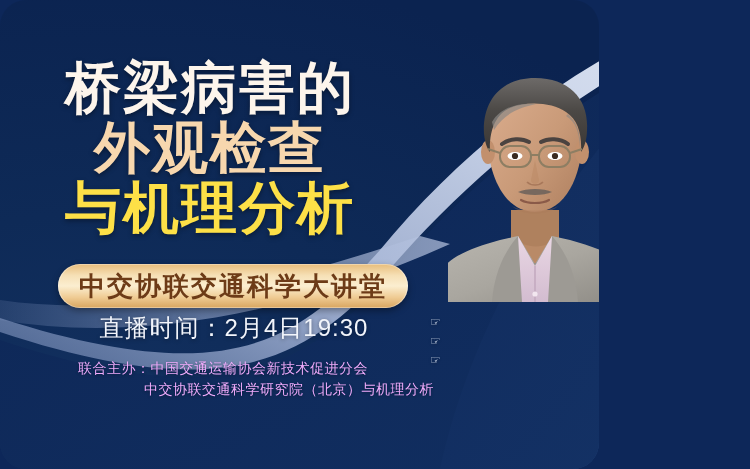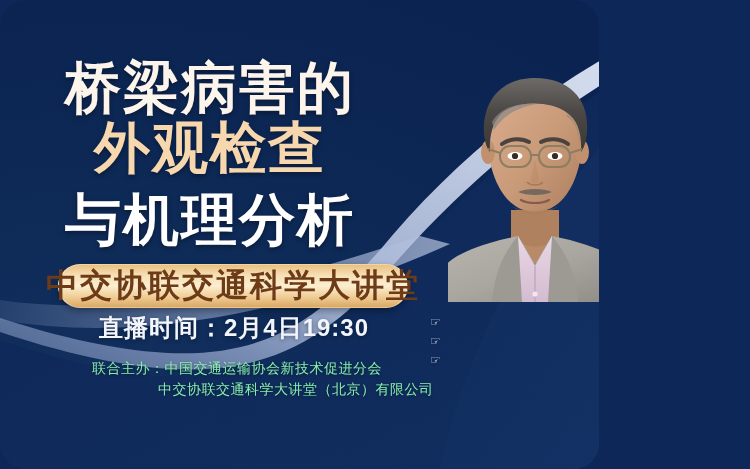--- a/index.html
+++ b/index.html
@@ -29,48 +29,48 @@
   }
   .t-line{
     display:block;
     font-weight:700;
     letter-spacing:2px;
     font-size:56px;
     white-space:nowrap;
   }
   .t1{color:#fdf5ec;text-shadow:0 2px 5px rgba(0,0,0,.38);}
   .t2{color:#f7d7ae;margin-top:4px;text-shadow:0 2px 5px rgba(0,0,0,.38);}
-  .t3{color:#ffffff;margin-top:16px;text-shadow:0 2px 5px rgba(0,0,0,.38);}
+  .t3{color:#fde047;margin-top:4px;text-shadow:0 2px 5px rgba(0,0,0,.38);}
 
   .badge{
     position:absolute;left:58px;top:264px;
     width:350px;height:44px;
     border-radius:24px;
     background:linear-gradient(180deg,#e8bd7b 0%,#f6e0b6 26%,#fbeed0 50%,#efcb93 76%,#d8a55f 100%);
     box-shadow:0 3px 7px rgba(0,0,0,.35), inset 0 0 0 1px rgba(255,255,255,.35);
     display:flex;align-items:center;justify-content:center;
   }
   .badge-text{
     color:#6d3b17;
-    font-size:32px;font-weight:700;letter-spacing:2px;
+    font-size:26px;font-weight:700;letter-spacing:2px;
     white-space:nowrap;
   }
 
   .livetime{
     position:absolute;left:0;top:312px;width:468px;
     text-align:center;
     color:#f2f5fb;
-    font-size:24px;font-weight:700;letter-spacing:1px;
+    font-size:24px;font-weight:400;letter-spacing:1px;
     text-shadow:0 1px 4px rgba(0,0,0,.4);
     white-space:nowrap;
   }
 
   .org-block{
-    position:absolute;left:92px;top:358px;width:360px;
-    color:#86efac;
+    position:absolute;left:78px;top:358px;width:360px;
+    color:#f0abfc;
     font-size:14px;line-height:21px;letter-spacing:.5px;
     text-shadow:0 1px 3px rgba(0,0,0,.4);
   }
   .org-line{white-space:nowrap;}
   .org-line.indent{padding-left:66px;}
 
   
   .portrait{
     position:absolute;left:448px;top:60px;
     width:174px;height:242px;
@@ -156,21 +156,21 @@
   </div>
 
   <div class="badge">
     <span class="badge-text">中交协联交通科学大讲堂</span>
   </div>
 
   <div class="livetime">直播时间：2月4日19:30</div>
 
   <div class="org-block">
     <div class="org-line">联合主办：中国交通运输协会新技术促进分会</div>
-    <div class="org-line indent">中交协联交通科学大讲堂（北京）有限公司</div>
+    <div class="org-line indent">中交协联交通科学研究院（北京）与机理分析</div>
   </div>
 
   <div class="portrait">
     <svg width="174" height="242" viewBox="0 0 174 242">
       <defs>
         <linearGradient id="gSkin" x1="0" y1="0" x2="1" y2="1">
           <stop offset="0%" stop-color="#dcae8f"></stop>
           <stop offset="55%" stop-color="#c99a78"></stop>
           <stop offset="100%" stop-color="#ae7f5f"></stop>
         </linearGradient>

